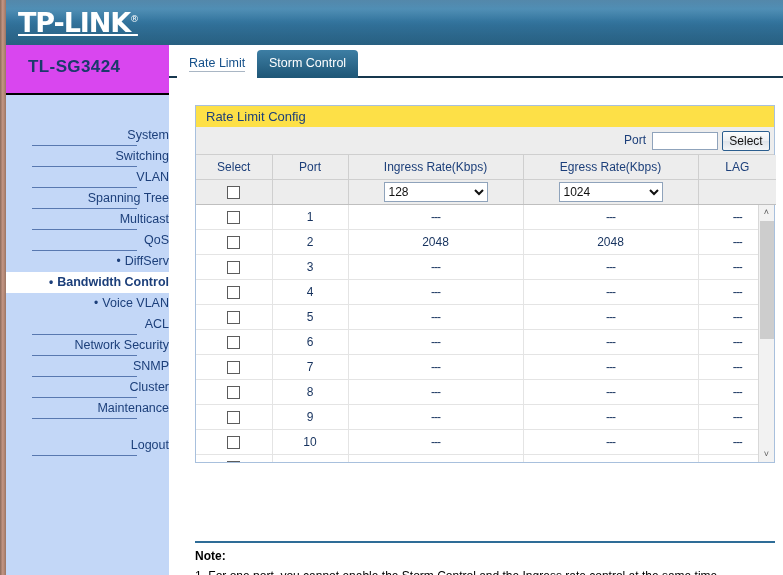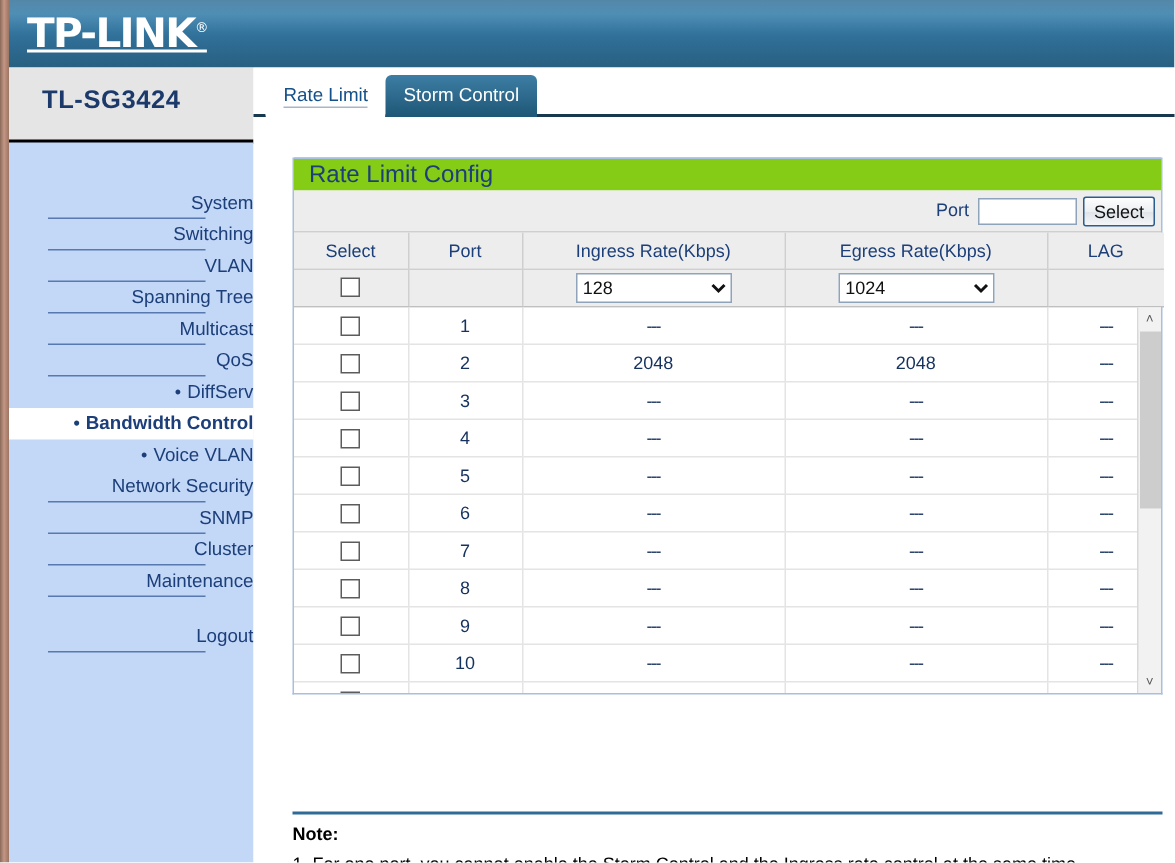--- a/index.html
+++ b/index.html
@@ -36,21 +36,21 @@
     font-size: 27px; font-weight: bold; color: #ffffff;
     letter-spacing: -1.1px;
     font-family: "DejaVu Sans", sans-serif;
     text-decoration: underline;
   }
   .logo .reg { font-size: 9px; vertical-align: super; font-weight: normal; }
 
   
   .model-block {
     position: absolute; left: 6px; top: 45px; width: 163px; height: 51px;
-    background: #e5e5e5;
+    background: #d946ef;
     border-bottom: 3px solid #000000;
   }
   .model-name {
     position: absolute; left: 22px; top: 12px;
     font-size: 17px; font-weight: bold; color: #1b3a6b;
     letter-spacing: .4px;
   }
 
   
   .sidebar {
@@ -106,22 +106,22 @@
   }
 
   
   .panel {
     position: absolute; left: 26px; top: 60px; width: 580px;
     border: 1px solid #a8c0dd;
     border-top: none;
   }
   .panel-title {
     height: 22px; line-height: 22px;
-    background: #84cc16; border-top: 1px solid #a8c0dd;
-    padding-left: 10px; font-size: 16px; color: #1c3f7a;
+    background: #fde047; border-top: 1px solid #a8c0dd;
+    padding-left: 10px; font-size: 13px; color: #1c3f7a;
   }
   .port-bar {
     height: 28px; background: #ededed;
     border-bottom: 1px solid #cfcfcf;
     position: relative;
   }
   .port-label {
     position: absolute; right: 128px; top: 6px;
     font-size: 12px; color: #1c3f7a;
   }
@@ -244,20 +244,21 @@
     <div class="nav" id="nav">
         <div class="nav-item top"><span class="label">System</span></div>
         <div class="nav-item top"><span class="label">Switching</span></div>
         <div class="nav-item top"><span class="label">VLAN</span></div>
         <div class="nav-item top"><span class="label">Spanning Tree</span></div>
         <div class="nav-item top"><span class="label">Multicast</span></div>
         <div class="nav-item top"><span class="label">QoS</span></div>
         <div class="nav-item sub"><span class="bullet">•</span><span class="label">DiffServ</span></div>
         <div class="nav-item sub active"><span class="bullet">•</span><span class="label">Bandwidth Control</span></div>
         <div class="nav-item sub"><span class="bullet">•</span><span class="label">Voice VLAN</span></div>
+        <div class="nav-item top"><span class="label">ACL</span></div>
         <div class="nav-item top"><span class="label">Network Security</span></div>
         <div class="nav-item top"><span class="label">SNMP</span></div>
         <div class="nav-item top"><span class="label">Cluster</span></div>
         <div class="nav-item top"><span class="label">Maintenance</span></div>
         <div class="nav-gap"></div>
         <div class="nav-item top"><span class="label">Logout</span></div>
       </div>
   </div>
 
   <div class="content">

